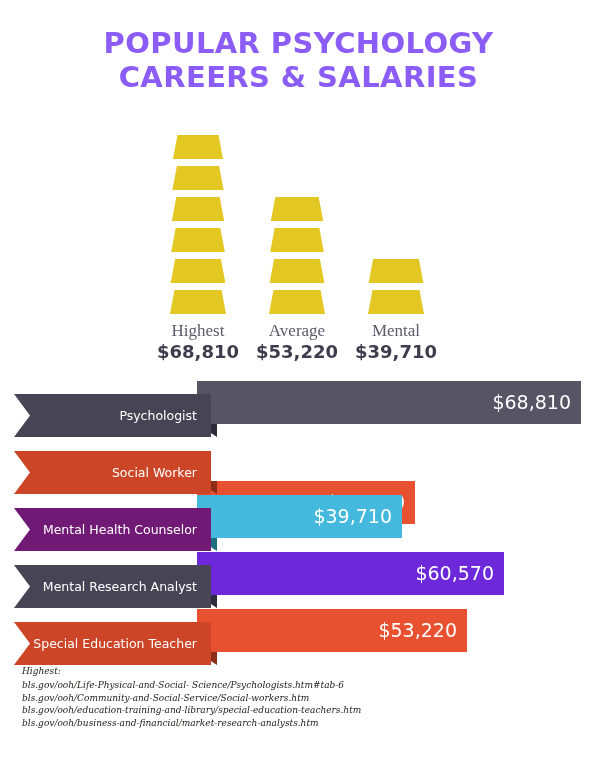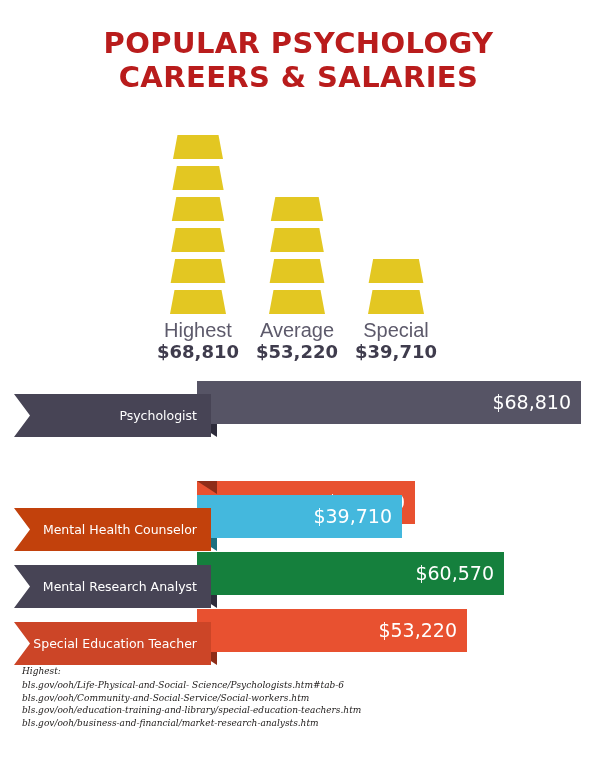--- a/index.html
+++ b/index.html
@@ -23,21 +23,21 @@
     left: 0;
     width: 597px;
     text-align: center;
   }
   #title-block .title-line {
     display: block;
     font-size: 29px;
     font-weight: bold;
     letter-spacing: 0.4px;
     line-height: 34px;
-    color: #b91c1c;
+    color: #8b5cf6;
     font-family: "DejaVu Sans", sans-serif;
     text-align: center;
   }
 
   
   #funnel {
     position: absolute;
     top: 118px;
     left: 0;
     width: 597px;
@@ -61,24 +61,24 @@
     height: 24px;
   }
   .seg i {
     display: block;
     height: 100%;
     background: #e3c722;
     margin: 0 auto;
   }
   .funnel-caption {
     margin-top: 6px;
-    font-size: 20px;
+    font-size: 17px;
     color: #5d5a6b;
     line-height: 21px;
-    font-family: Liberation Sans, sans-serif;
+    font-family: Liberation Serif, serif;
   }
   .funnel-value {
     font-size: 18px;
     font-weight: bold;
     color: #3f3c4d;
     line-height: 22px;
     font-family: "DejaVu Sans", sans-serif;
   }
 
   
@@ -203,52 +203,55 @@
     </div>
     <div class="funnel-col" style="left: 336px;">
       <div class="funnel-stack">
         <div class="seg" style="bottom: 0px;">
           <i style="width: 120px; background: rgb(227, 199, 34); clip-path: polygon(36.5px 0px, 83.5px 0px, 88px 100%, 32px 100%);"></i>
         </div>
         <div class="seg" style="bottom: 31px;">
           <i style="width: 120px; background: rgb(227, 199, 34); clip-path: polygon(37.1px 0px, 82.9px 0px, 87.4px 100%, 32.6px 100%);"></i>
         </div>
       </div>
-      <div class="funnel-caption">Special</div>
+      <div class="funnel-caption">Mental</div>
       <div class="funnel-value">$39,710</div>
     </div>
   </div>
 
 <div id="bars">
     <div class="bar-row">
       <div class="bar-ext" style="width: 384px; background: rgb(86, 84, 101);">
         <div class="bar-value">$68,810</div>
       </div>
       <div class="ribbon-fold" style="background: rgb(46, 44, 59); clip-path: polygon(0px 0px, 100% 0px, 100% 100%);"></div>
       <div class="ribbon-label" style="background: rgb(71, 68, 85); clip-path: polygon(0px 0px, 100% 0px, 100% 100%, 0px 100%, 16px 50%);">
         <span class="lbl-text">Psychologist</span>
       </div>
     </div>
     <div class="bar-row">
       <div class="bar-ext" style="width: 218px; background: rgb(232, 81, 48); margin-top: 43px;">
         <div class="bar-value">$42,480</div>
       </div>
       <div class="ribbon-fold" style="background: rgb(142, 45, 24); clip-path: polygon(0px 0px, 100% 0px, 100% 100%);"></div>
+      <div class="ribbon-label" style="background: rgb(204, 69, 39); clip-path: polygon(0px 0px, 100% 0px, 100% 100%, 0px 100%, 16px 50%);">
+        <span class="lbl-text">Social Worker</span>
+      </div>
     </div>
     <div class="bar-row">
       <div class="bar-ext" style="width: 205px; background: rgb(68, 184, 221);">
         <div class="bar-value">$39,710</div>
       </div>
       <div class="ribbon-fold" style="background: rgb(27, 111, 128); clip-path: polygon(0px 0px, 100% 0px, 100% 100%);"></div>
-      <div class="ribbon-label" style="background: #c2410c; clip-path: polygon(0px 0px, 100% 0px, 100% 100%, 0px 100%, 16px 50%);">
+      <div class="ribbon-label" style="background: #701a75; clip-path: polygon(0px 0px, 100% 0px, 100% 100%, 0px 100%, 16px 50%);">
         <span class="lbl-text">Mental Health Counselor</span>
       </div>
     </div>
     <div class="bar-row">
-      <div class="bar-ext" style="width: 307px; background: #15803d;">
+      <div class="bar-ext" style="width: 307px; background: #6d28d9;">
         <div class="bar-value">$60,570</div>
       </div>
       <div class="ribbon-fold" style="background: rgb(46, 44, 59); clip-path: polygon(0px 0px, 100% 0px, 100% 100%);"></div>
       <div class="ribbon-label" style="background: rgb(71, 68, 85); clip-path: polygon(0px 0px, 100% 0px, 100% 100%, 0px 100%, 16px 50%);">
         <span class="lbl-text">Mental Research Analyst</span>
       </div>
     </div>
     <div class="bar-row">
       <div class="bar-ext" style="width: 270px; background: rgb(232, 81, 48);">
         <div class="bar-value">$53,220</div>

